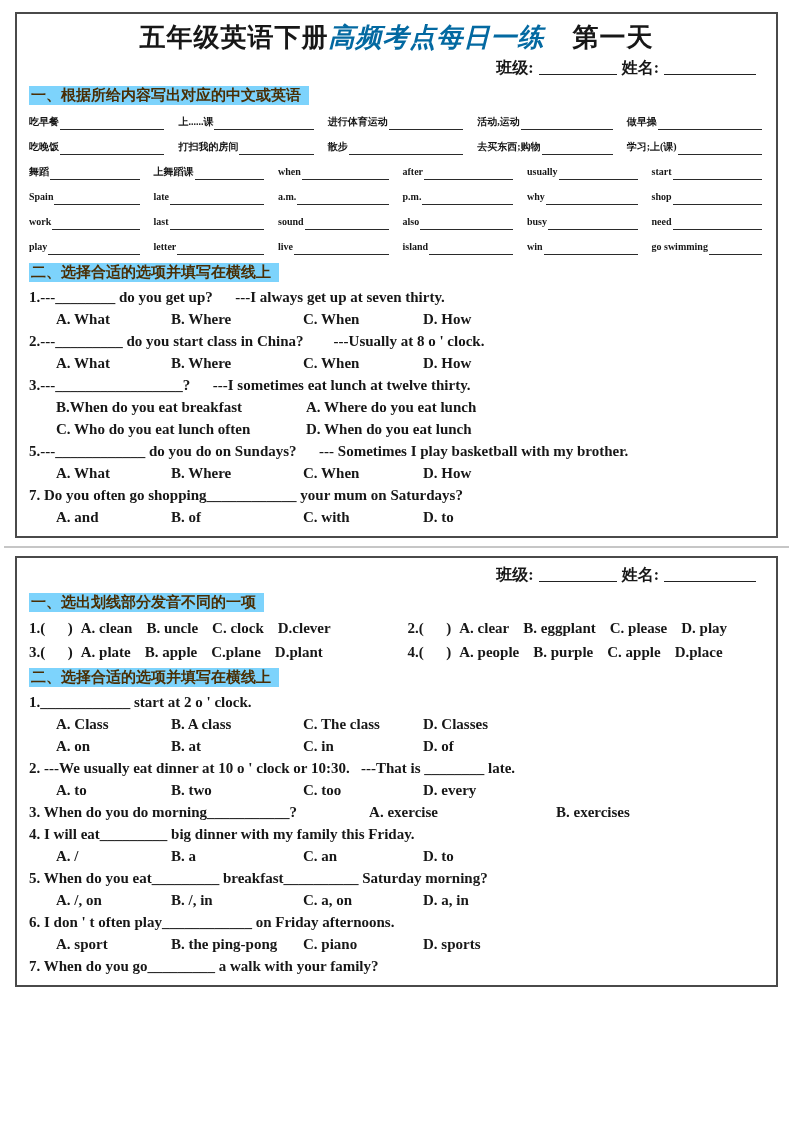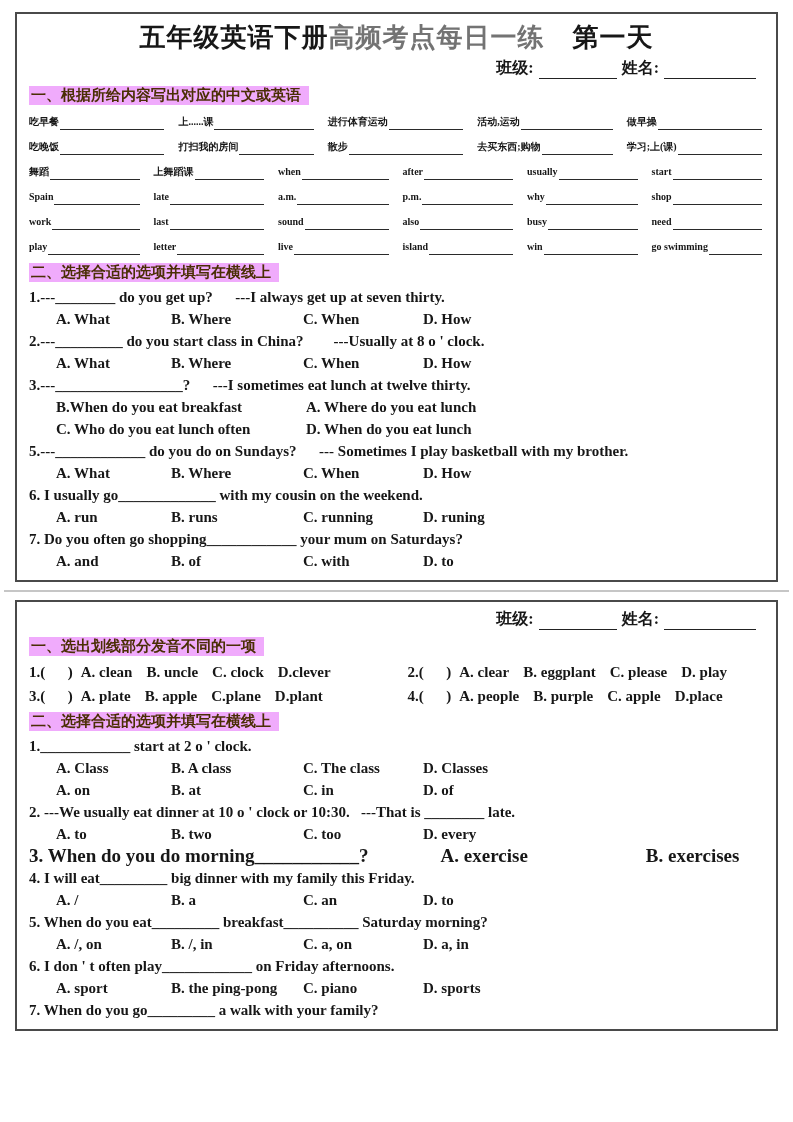--- a/index.html
+++ b/index.html
@@ -17,47 +17,47 @@
     background:#fff;
   }
   .page-gap{height:18px; position:relative; margin:0 4px;}
   .page-gap .gap-line{position:absolute; left:0; right:0; top:8px; height:2px; background:#c6c6c6;}
 
   .title{
     font-size:26px; line-height:32px; text-align:center;
     margin:2px 0 3px 0; font-weight:900; letter-spacing:1px;
     white-space:nowrap;
   }
-  .title .red{color:#737373;}
+  .title .red{color:#0369a1;font-style:italic;}
   .title .day{margin-left:28px;}
 
   .idline{
-    display:flex; justify-content:flex-end; align-items:flex-end;
+    display:flex; justify-content:flex-end; align-items:flex-start;
     font-size:16px; line-height:22px; margin:0 8px 5px 0; gap:5px;
   }
   .blank{display:inline-block; border-bottom:1.6px solid #222; height:17px;}
   .w78{width:78px;} .w92{width:92px;}
 
   .sec{margin:2px 0 3px 0; line-height:21px;}
   .hl{
-    background:#f0abfc; color:#4a2e04;
+    background:#7dd3fc; color:#4a2e04;
     font-size:15px; font-weight:900;
     padding:1px 8px 2px 2px;
   }
 
   .vocab-row{display:flex; gap:12px; font-size:10px; line-height:25px; height:25px;}
   .vocab-item{display:flex; flex:1; min-width:0; white-space:nowrap;}
   .vocab-blank{flex:1; min-width:26px; border-bottom:1.5px solid #2a2a2a; margin:0 2px 4px 1px;}
 
   .q{font-size:15px;}
   .stem{line-height:22px; white-space:pre-wrap;}
   .opts{display:grid; margin-left:27px; line-height:22px;}
   .cols4{grid-template-columns:115px 132px 120px 1fr;}
   .cols2{grid-template-columns:250px 1fr;}
-  .q-inline{display:flex; font-size:19px; line-height:22px; white-space:pre-wrap;}
+  .q-inline{display:flex; font-size:15px; line-height:22px; white-space:pre-wrap;}
   .q-inline .inline-opt{margin-left:72px;}
   .q-inline .inline-opt + .inline-opt{margin-left:118px;}
 
   .phon-row{display:flex; font-size:15px; line-height:24px; white-space:pre-wrap;}
   .phon-item{display:flex; white-space:pre-wrap;}
   .phon-left{width:51.5%;}
   .phon-opt{margin-right:14px;}
   .phon-label{margin-right:8px;}
 </style>
 </head>
@@ -253,29 +253,20 @@
             <span class="opt">D. When do you eat lunch</span>
           </div>
         </div>
         <div class="q">
           <div class="stem">5.---____________ do you do on Sundays?      --- Sometimes I play basketball with my brother.</div>
           <div class="opts cols4">
             <span class="opt">A. What</span>
             <span class="opt">B. Where</span>
             <span class="opt">C. When</span>
             <span class="opt">D. How</span>
-          </div>
-        </div>
-        <div class="q">
-          <div class="stem">6. I usually go_____________ with my cousin on the weekend.</div>
-          <div class="opts cols4">
-            <span class="opt">A. run</span>
-            <span class="opt">B. runs</span>
-            <span class="opt">C. running</span>
-            <span class="opt">D. runing</span>
           </div>
         </div>
         <div class="q">
           <div class="stem">7. Do you often go shopping____________ your mum on Saturdays?</div>
           <div class="opts cols4">
             <span class="opt">A. and</span>
             <span class="opt">B. of</span>
             <span class="opt">C. with</span>
             <span class="opt">D. to</span>
           </div>

